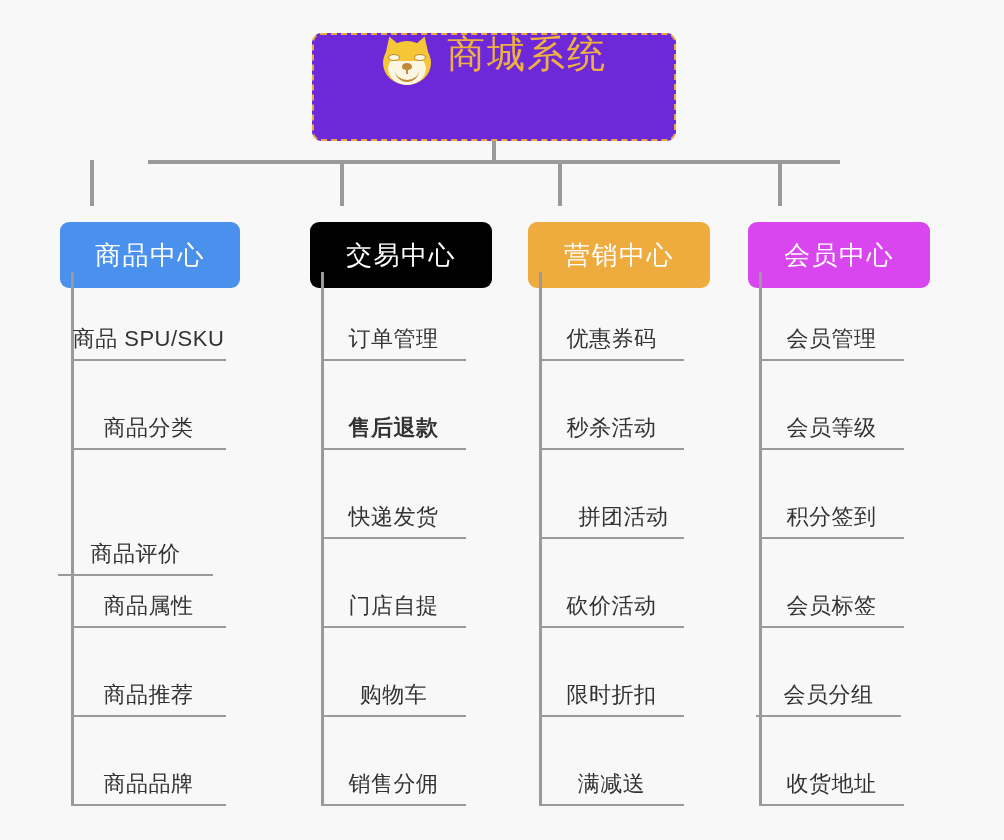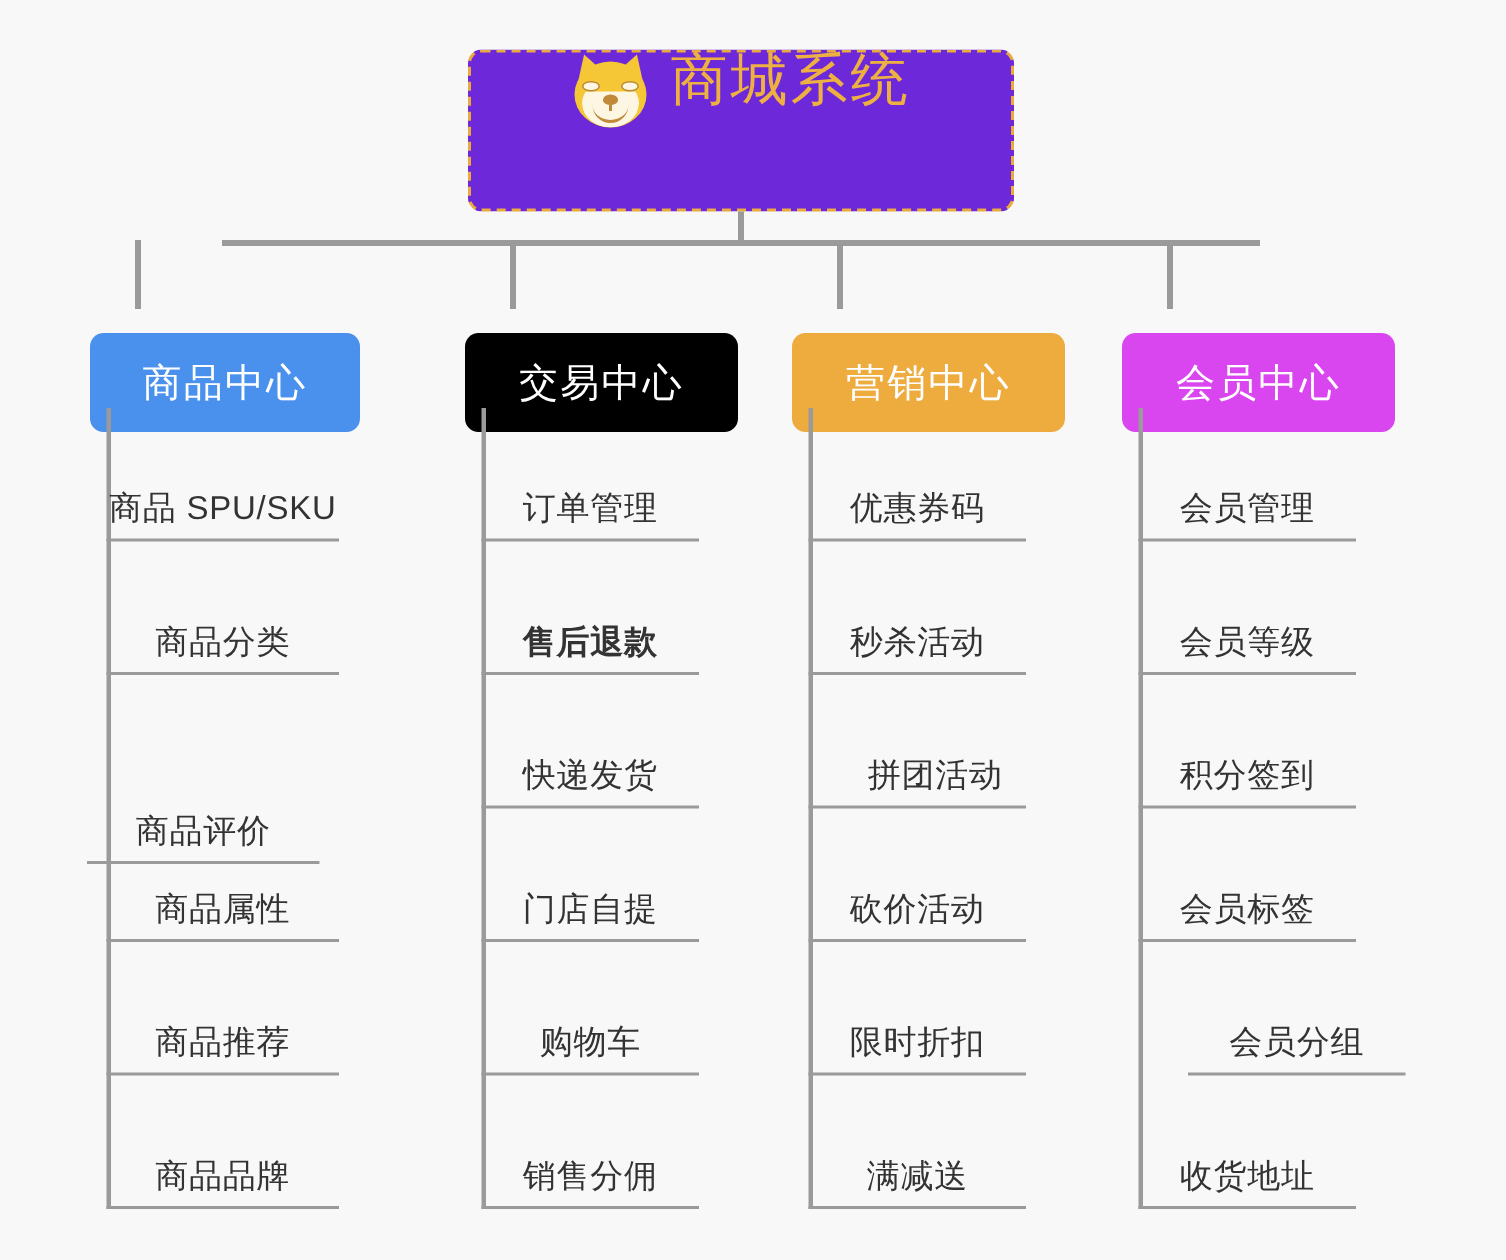--- a/index.html
+++ b/index.html
@@ -267,21 +267,21 @@
       </div>
       <div class="leaf" style="left: 759px; top: 361px; width: 145px;">
         <span class="leaf-label">会员等级</span>
       </div>
       <div class="leaf" style="left: 759px; top: 450px; width: 145px;">
         <span class="leaf-label">积分签到</span>
       </div>
       <div class="leaf" style="left: 759px; top: 539px; width: 145px;">
         <span class="leaf-label">会员标签</span>
       </div>
-      <div class="leaf" style="left: 792px; top: 628px; width: 145px;">
+      <div class="leaf" style="left: 756px; top: 628px; width: 145px;">
         <span class="leaf-label">会员分组</span>
       </div>
       <div class="leaf" style="left: 759px; top: 717px; width: 145px;">
         <span class="leaf-label">收货地址</span>
       </div>
     </div>
 
 </div>
 
 </body></html>

